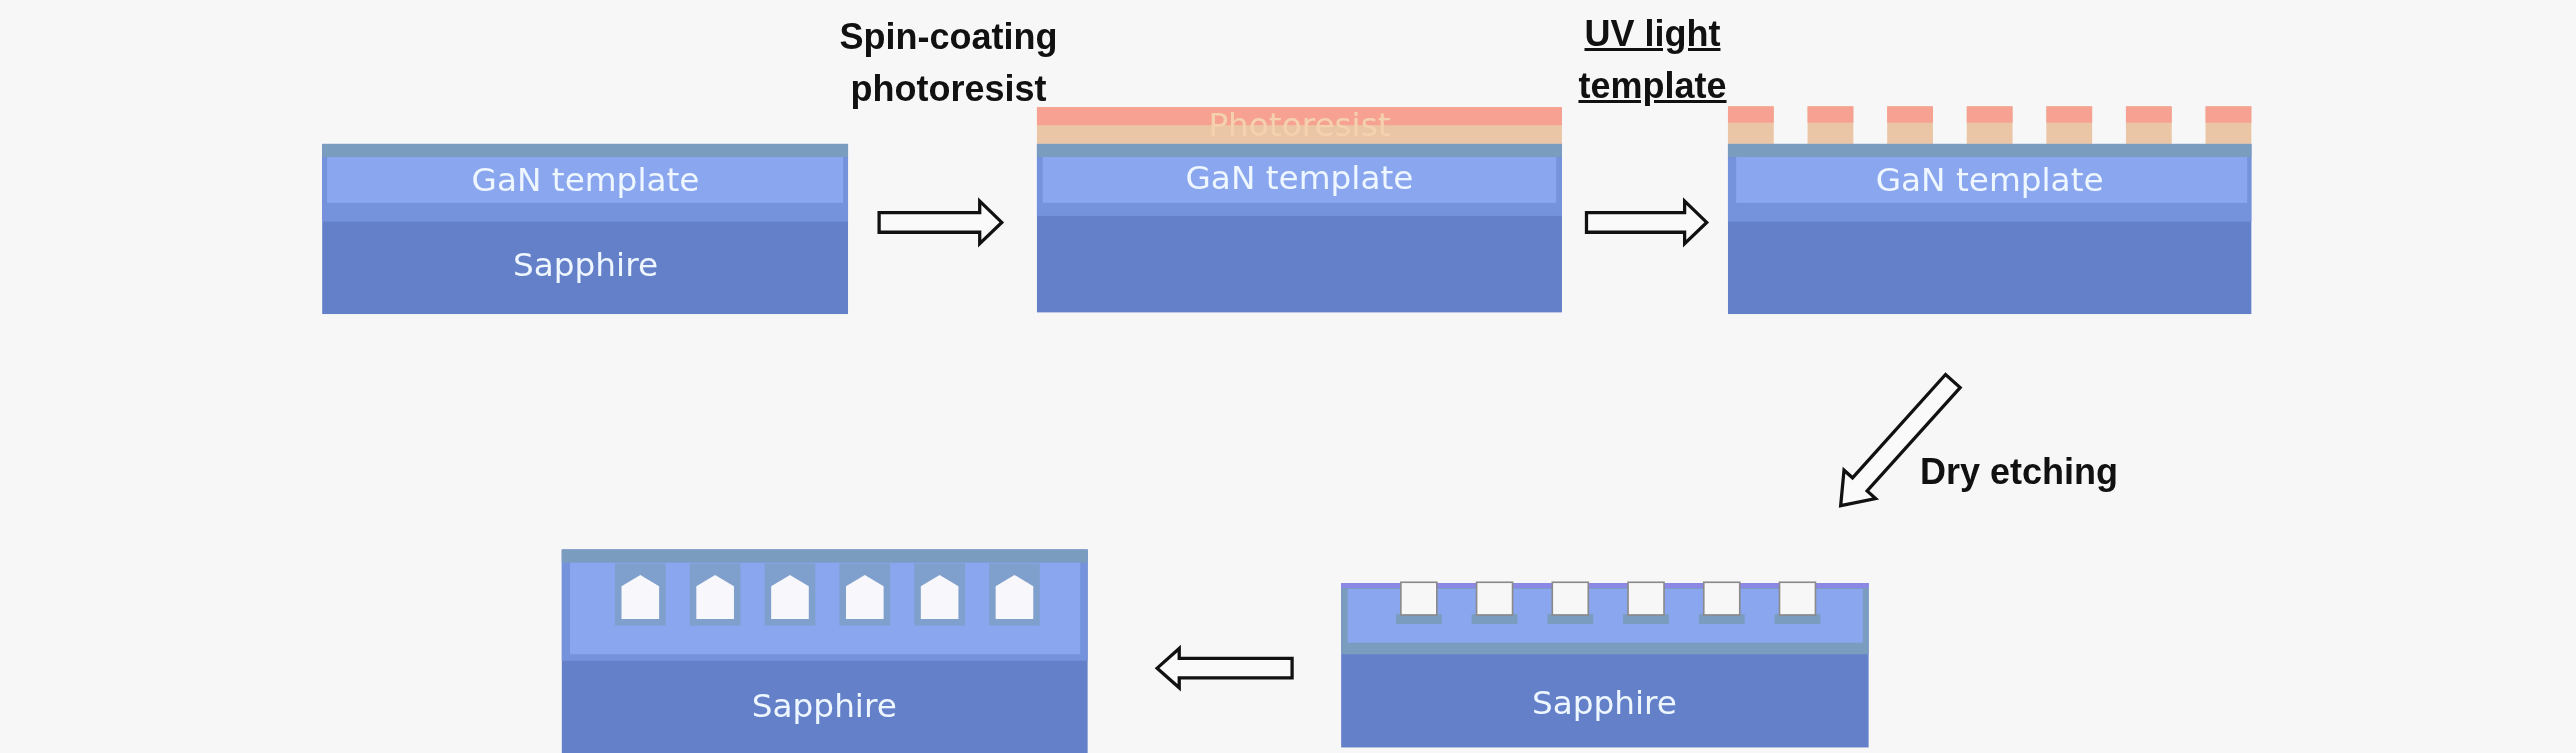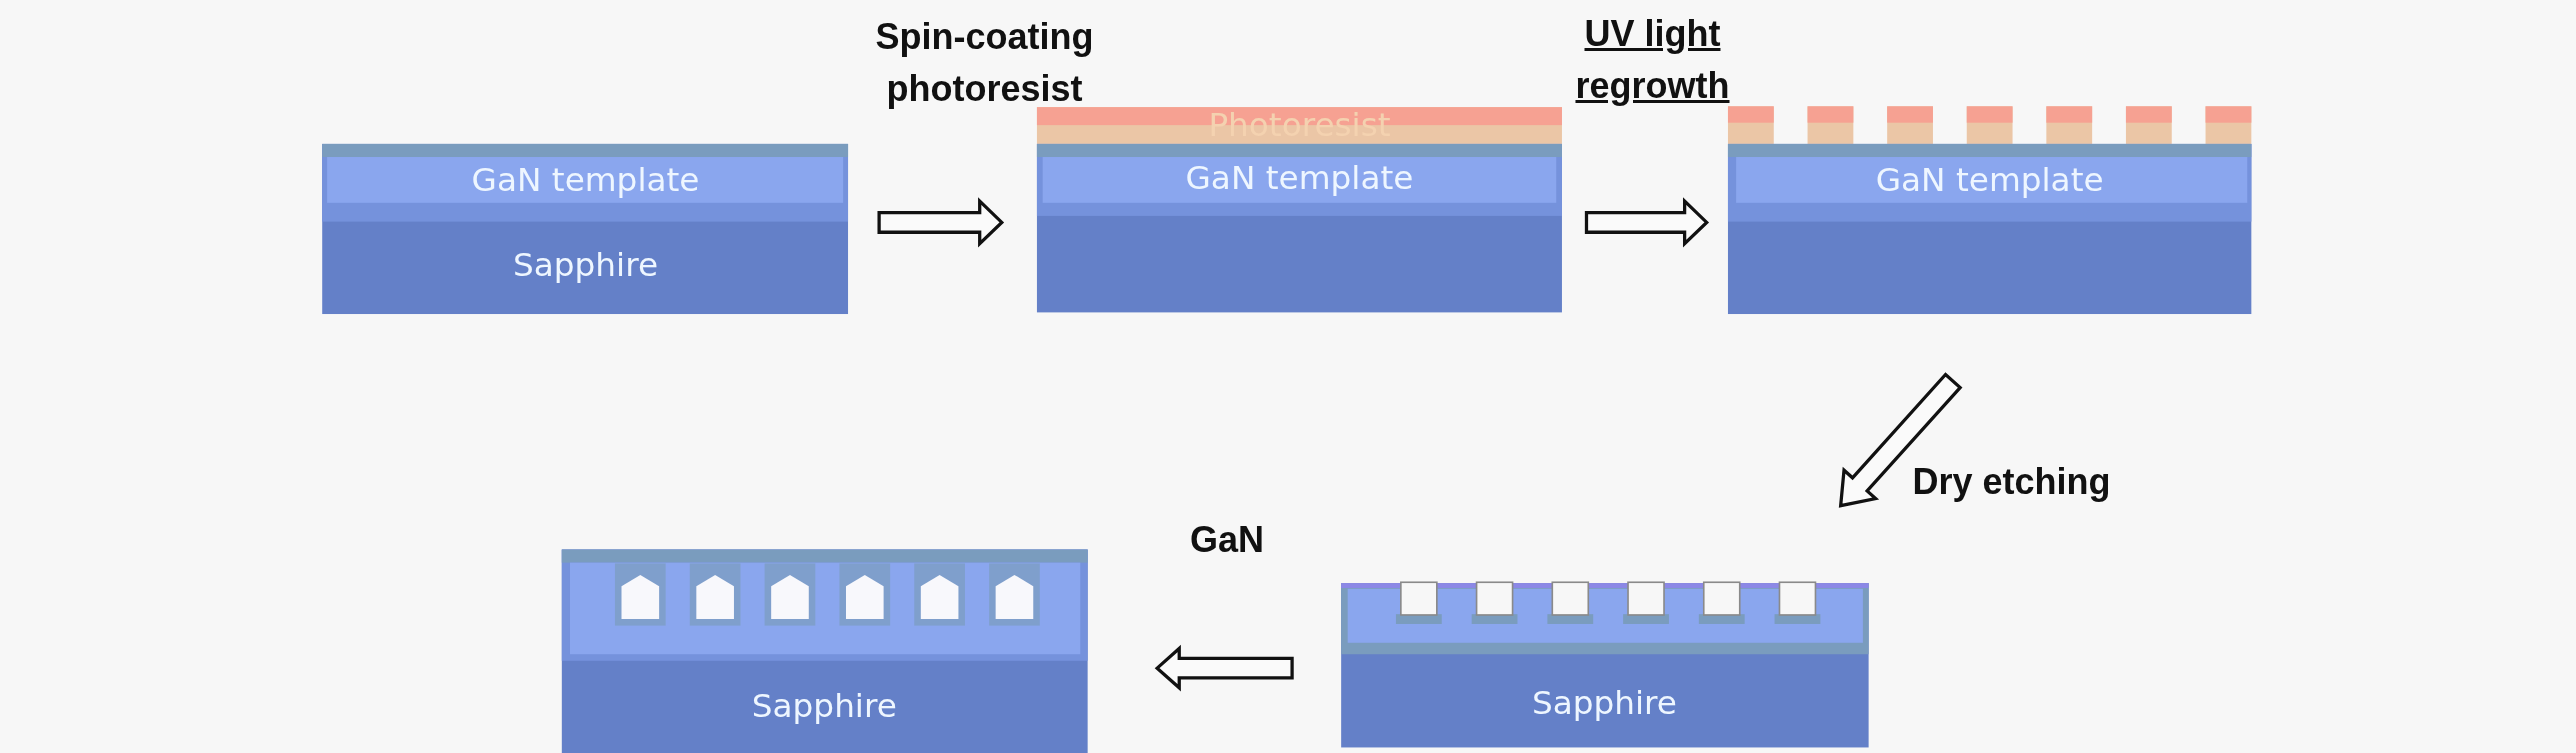--- a/index.html
+++ b/index.html
@@ -114,27 +114,26 @@
         <polygon points="1034.5,717 1057.5,703 1080.5,717 1080.5,757 1034.5,757" fill="#f8f8fc"></polygon>
         <rect x="1118" y="689" width="62" height="76" fill="#7a9cbe" opacity="0.7"></rect>
         <polygon points="1126,717 1149,703 1172,717 1172,757 1126,757" fill="#f8f8fc"></polygon>
         <rect x="1209.5" y="689" width="62" height="76" fill="#7a9cbe" opacity="0.7"></rect>
         <polygon points="1217.5,717 1240.5,703 1263.5,717 1263.5,757 1217.5,757" fill="#f8f8fc"></polygon>
       </g>
     <text class="layer-text" x="1008" y="866">Sapphire</text>
   </g>
 </svg>
 
-<div class="step-label" style="left:862px; top:11.4px; width:245px;">
+<div class="step-label" style="left:826px; top:11.4px; width:245px;">
   <div>Spin-coating</div>
   <div>photoresist</div>
 </div>
 <div class="step-label" style="left:1546px; top:8.2px; width:213px;text-decoration:underline;">
   <div>UV light</div>
-  <div>regrowth</div>
+  <div>template</div>
 </div>
-<div class="step-label" style="left:1905px; top:456px; width:213px; text-align:center;">
+<div class="step-label" style="left:1905px; top:446px; width:213px; text-align:right;">
   <div>Dry etching</div>
 </div>
 <div class="step-label" style="left:1129px; top:514px; width:196px;">
-  <div>GaN</div>
 </div>
 
 
 </body></html>

